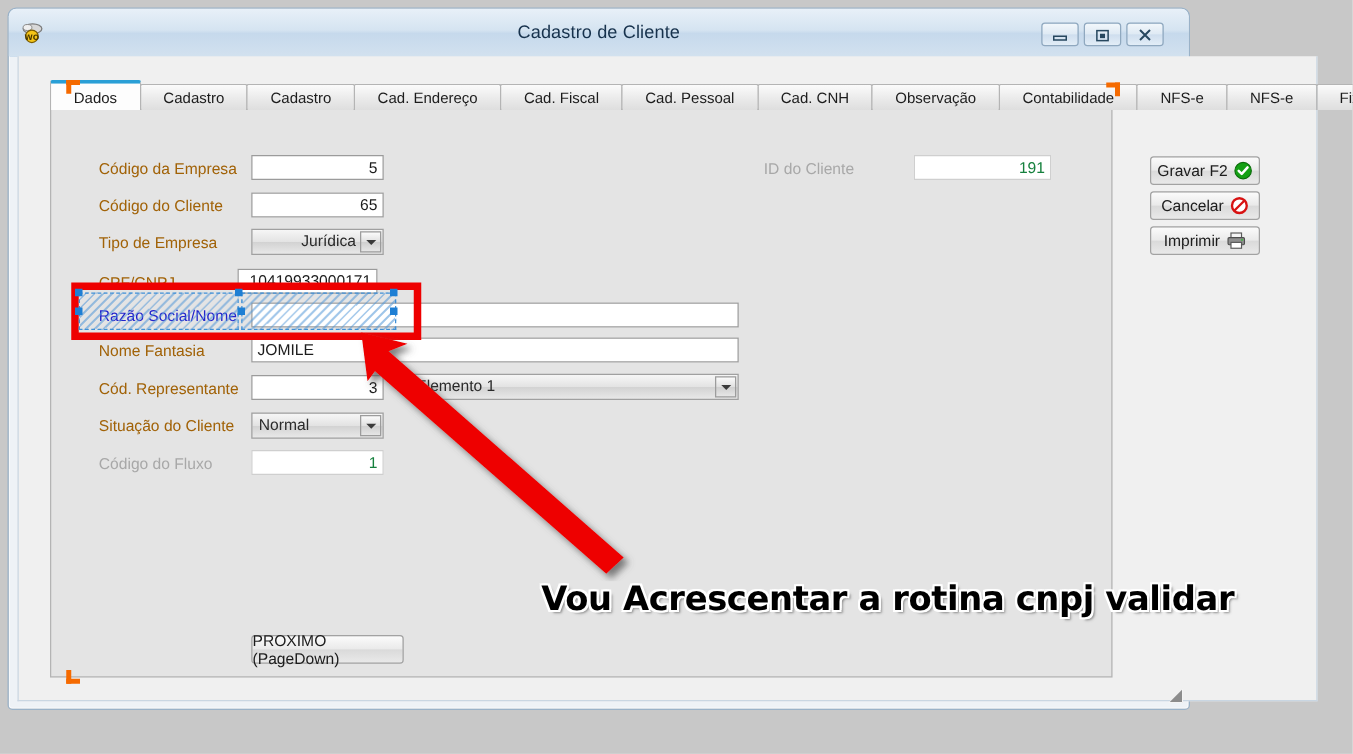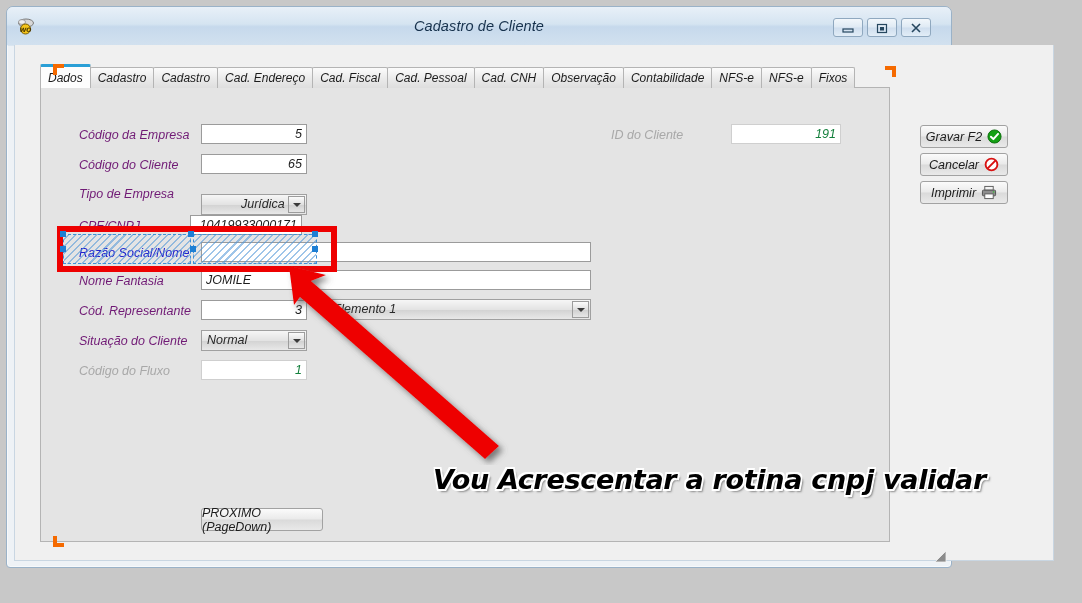--- a/index.html
+++ b/index.html
@@ -20,21 +20,20 @@
     position: absolute;
     left: 6px;
     top: 6px;
     width: 946px;
     height: 562px;
     border-radius: 7px 7px 4px 4px;
     background: linear-gradient(to bottom, #d3e2f0 0%, #c5d8ea 38px, #eef2f6 39px, #eef2f6 100%);
     border: 1px solid #9ab2c8;
     box-shadow: 0 0 0 1px rgba(255,255,255,0.55) inset;
     box-sizing: border-box;
-    font-style: italic;
   }
   #title-bar {
     position: absolute;
     left: 0; top: 0;
     width: 100%;
     height: 38px;
     border-radius: 6px 6px 0 0;
     background: linear-gradient(to bottom, #e8f0f8 0%, #d5e4f1 45%, #c6d9ec 52%, #d2e1ef 100%);
     box-sizing: border-box;
   }
@@ -94,21 +93,21 @@
     position: absolute;
     left: 0; top: 0;
     height: 24px;
     display: flex;
     align-items: flex-end;
     z-index: 3;
   }
   .tab {
     height: 21px;
     line-height: 21px;
-    padding: 0 7px;
+    padding: 0 18px;
     font-size: 12px;
     color: #1c1c1c;
     background: linear-gradient(to bottom, #fbfbfb 0%, #eaeaea 55%, #dedede 100%);
     border: 1px solid #b4b4b4;
     border-bottom: none;
     border-radius: 2px 2px 0 0;
     margin-right: -1px;
     box-sizing: border-box;
     cursor: default;
     white-space: nowrap;
@@ -152,21 +151,21 @@
   .corner.tr i.h { right: 0; top: 0; width: 11px; height: 4px; }
   .corner.tr i.v { right: 0; top: 0; width: 4px; height: 11px; }
   .corner.bl { left: 13px; top: 472px; }
   .corner.bl i.h { left: 0; bottom: 0; width: 11px; height: 4px; }
   .corner.bl i.v { left: 0; bottom: 0; width: 4px; height: 11px; }
 
   
   .field-label {
     position: absolute;
     font-size: 12.5px;
-    color: #701a75;
+    color: #a16207;
     white-space: nowrap;
   }
   .field-label.disabled { color: #a8a8a8; }
   .field-label.link { color: #2222cc; }
 
   .txt {
     position: absolute;
     height: 20px;
     background: #ffffff;
     border: 1px solid #9b9b9b;
@@ -372,21 +371,21 @@
 
       <div id="tab-body">
 
         <div class="field-label" style="left:38px; top:40px;">Código da Empresa</div>
         <div class="txt num" style="left:160px; top:36px; width:106px;">5</div>
 
         <div class="field-label" style="left:38px; top:70px;">Código do Cliente</div>
         <div class="txt num" style="left:160px; top:66px; width:106px;">65</div>
 
         <div class="field-label" style="left:38px; top:99px;">Tipo de Empresa</div>
-        <div class="combo" style="left:160px; top:106px; width:106px;padding-left:39px;">
+        <div class="combo" style="left:160px; top:95px; width:106px;padding-left:39px;">
           <span>Jurídica</span>
           <span class="arrow-box"></span>
         </div>
 
         <div class="field-label" style="left:38px; top:131px;">CPF/CNPJ</div>
         <div class="txt" style="left:149px; top:127px; width:112px;text-align:right;">10419933000171</div>
 
         <div class="field-label link" style="left:38px; top:158px;">Razão Social/Nome</div>
         <div class="txt" style="left:160px; top:154px; width:390px;"></div>
 

